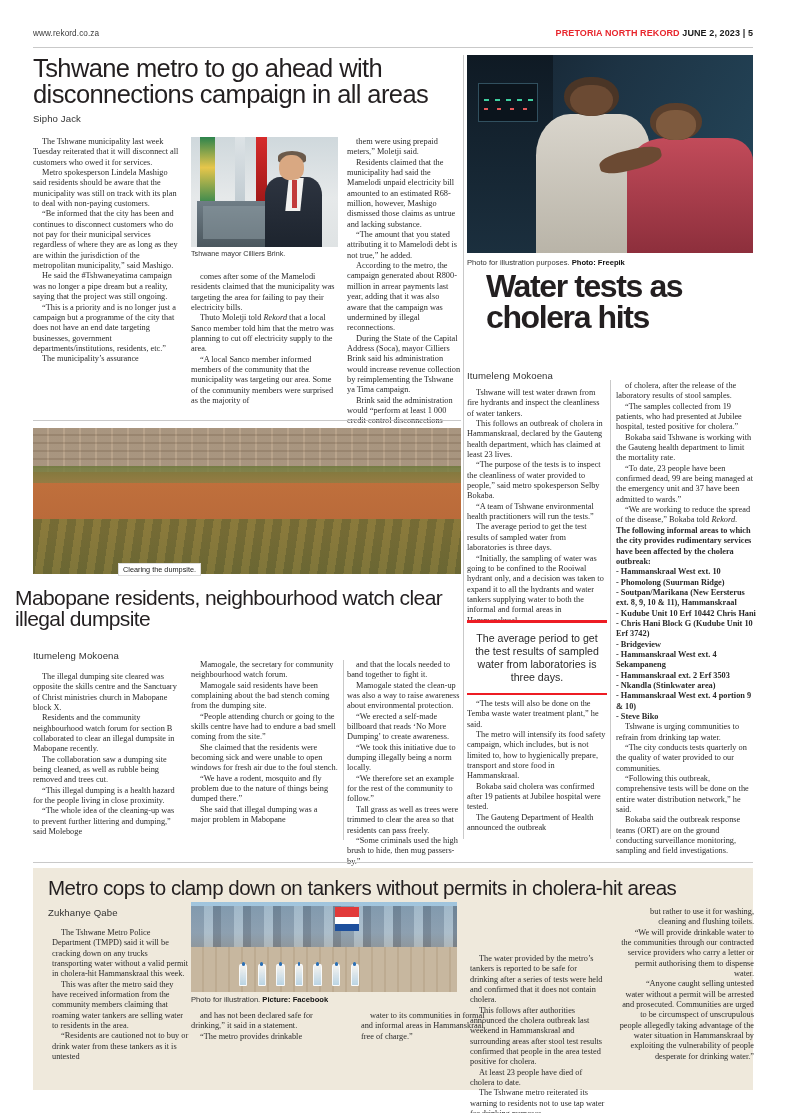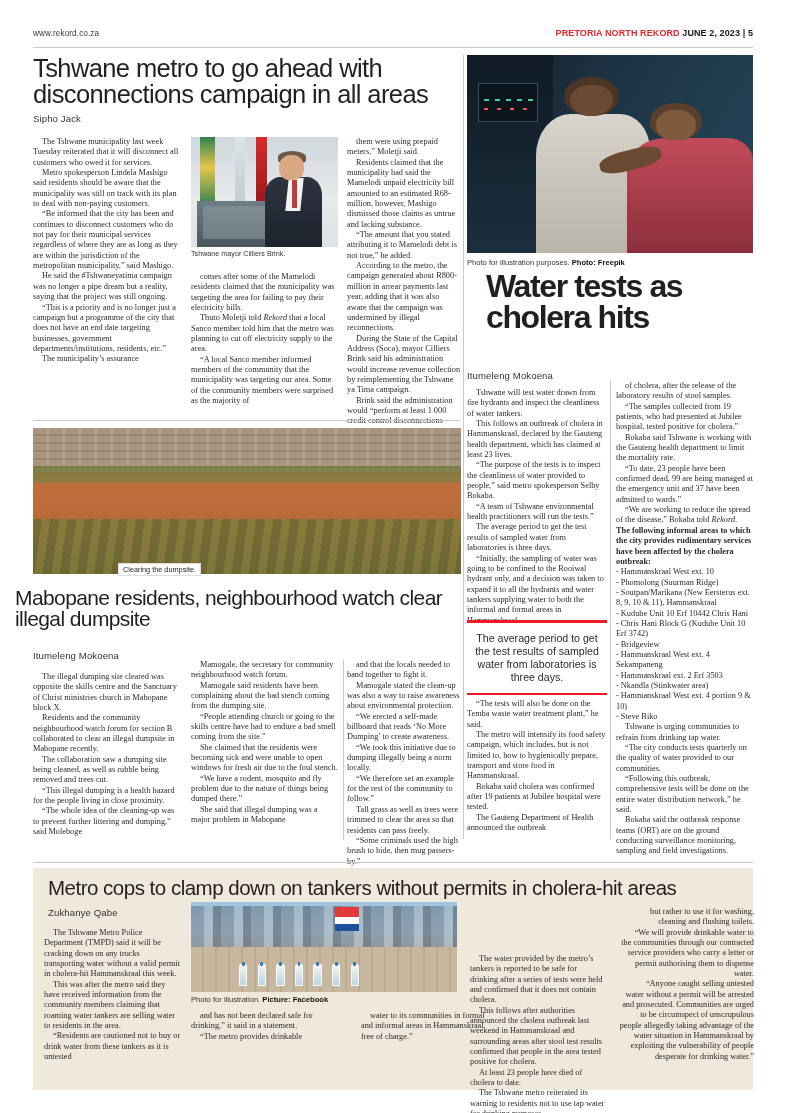--- a/index.html
+++ b/index.html
@@ -51,21 +51,21 @@
   }
   .body-col {
     font-family: "Liberation Serif", serif;
     font-size: 8.3px;
     line-height: 10.35px;
     color: #2a2a2a;
     text-align: left;
     hyphens: none;
   }
   .body-col p { margin: 0; text-indent: 9px; }
-  .body-col p.noind { text-indent: 0; }
+  .body-col p.noind { text-indent: 0; font-weight: bold; }
   .body-col p.bold { font-weight: bold; text-indent: 0; }
   .body-col i { font-style: italic; text-align: center; }
   .caption {
     font-family: "Liberation Sans", sans-serif;
     font-size: 7.6px; color: #333;
   }
   .caption b { color: #111; }
 
   
   .s1-hl {
@@ -141,21 +141,21 @@
   
   .s4-band {
     position: absolute; left: 33px; top: 868px; width: 720px; height: 222px;
     background: #efe9dc;
   }
   .s4-hl {
     position: absolute; left: 48px; top: 878px; width: 700px;
     font-size: 20.5px; letter-spacing: -.5px;
   }
   .s4-byline { position: absolute; left: 48px; top: 907px; }
-  .s4-c1 { position: absolute; left: 44px; top: 928px; width: 137px; height: 155px; }
+  .s4-c1 { position: absolute; left: 52px; top: 928px; width: 137px; height: 155px; }
   .s4-photo {
     position: absolute; left: 191px; top: 902px; width: 266px; height: 90px;
     overflow: hidden; background: #9cb8cd;
   }
   .s4-cap { position: absolute; left: 191px; top: 995px; width: 266px; }
   .s4-c2 { position: absolute; left: 191px; top: 1011px; width: 128px; height: 76px; }
   .s4-c3 { position: absolute; left: 329px; top: 1011px; width: 128px; height: 76px; margin-left: 32px; }
   .s4-c4 { position: absolute; left: 470px; top: 954px; width: 137px; height: 175px; }
   .s4-c5 { position: absolute; left: 617px; top: 907px; width: 137px; height: 175px; text-align: right; }
 

